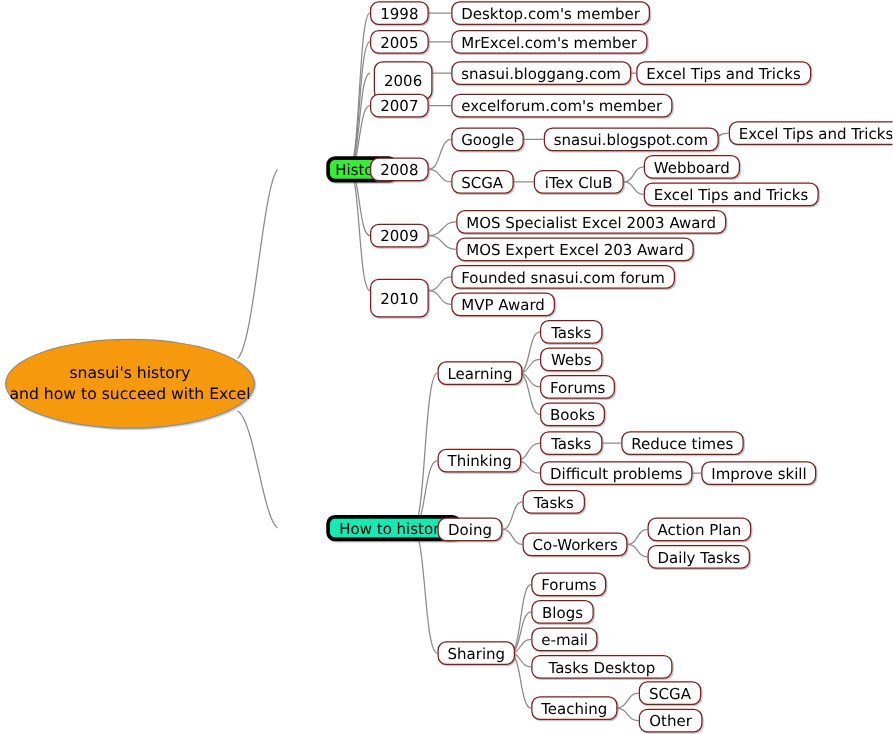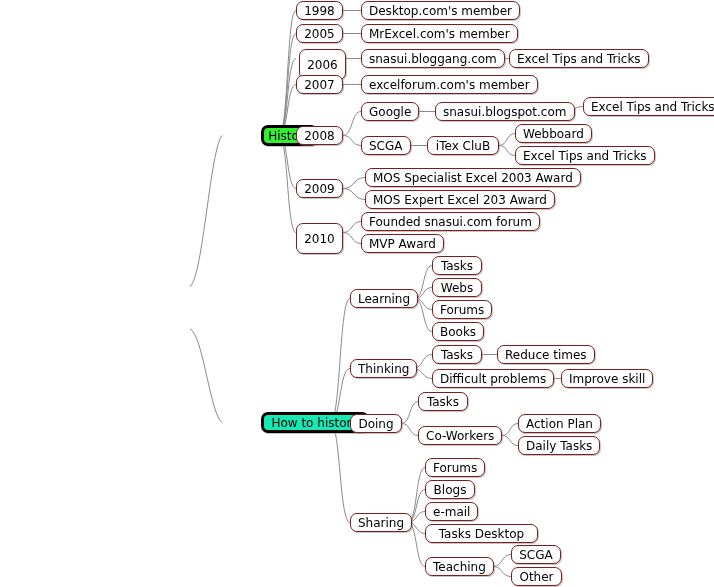--- a/index.html
+++ b/index.html
@@ -118,20 +118,22 @@
       <path d="M502,435.5 C510.8,435.5 509.2,445.5 518,445.5" fill="none" stroke="#8a8a8a" stroke-width="1"></path>
       <path d="M408,522.5 C417.35,522.5 415.65,467.5 425,467.5" fill="none" stroke="#8a8a8a" stroke-width="1"></path>
       <path d="M408,522.5 C417.35,522.5 415.65,489.5 425,489.5" fill="none" stroke="#8a8a8a" stroke-width="1"></path>
       <path d="M408,522.5 C417.35,522.5 415.65,511.5 425,511.5" fill="none" stroke="#8a8a8a" stroke-width="1"></path>
       <path d="M408,522.5 C417.35,522.5 415.65,533.5 425,533.5" fill="none" stroke="#8a8a8a" stroke-width="1"></path>
       <path d="M408,522.5 C417.35,522.5 415.65,566.5 425,566.5" fill="none" stroke="#8a8a8a" stroke-width="1"></path>
       <path d="M493,566.5 C502.9,566.5 501.1,554.5 511,554.5" fill="none" stroke="#8a8a8a" stroke-width="1"></path>
       <path d="M493,566.5 C502.9,566.5 501.1,576.5 511,576.5" fill="none" stroke="#8a8a8a" stroke-width="1"></path>
     </svg>
 
+  <div class="center-node" id="center-node" style="left: 4px; top: 271px; width: 200px; height: 72px; background: rgb(247, 153, 13);">snasui's history
+and how to succeed with Excel</div>
 
   <div id="branch-layer">
       <div class="node level1 green" style="left: 222px; top: 125px; width: 57px; height: 21px;">History</div>
       <div class="node level1 cyan" style="left: 222px; top: 412px; width: 108px; height: 21px;">How to history</div>
     </div>
   <div id="node-layer">
       <div class="node" style="left: 296px; top: 1px; min-width: 47px; height: 19px;">1998</div>
       <div class="node" style="left: 296px; top: 24px; min-width: 47px; height: 19px;">2005</div>
       <div class="node" style="left: 282px; top: 49px; min-width: 47px; height: 31px; margin-left: 17px;">2006</div>
       <div class="node" style="left: 296px; top: 75px; min-width: 47px; height: 19px;">2007</div>

